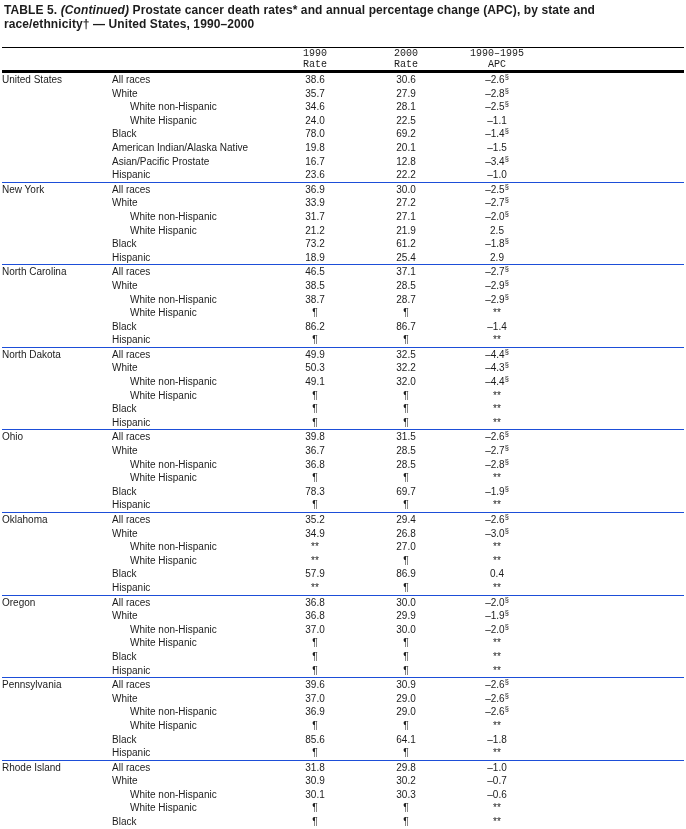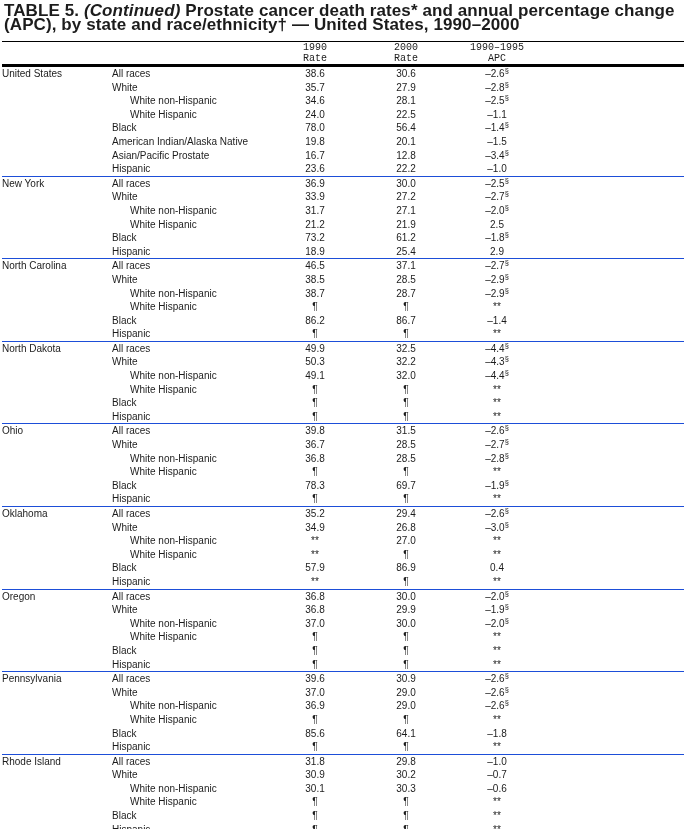--- a/index.html
+++ b/index.html
@@ -10,24 +10,24 @@
   .page {
     width: 686px;
     min-height: 829px;
     box-sizing: border-box;
     padding: 3px 2px 0 2px;
     font-family: "Liberation Sans", "DejaVu Sans", sans-serif;
     color: #1c1c1c;
     background: #ffffff;
   }
   .title-block {
-    font-size: 17px;
+    font-size: 12px;
     font-weight: bold;
     line-height: 13.5px;
-    padding: 1px 2px 10px 2px;
+    padding: 1px 2px 16px 2px;
     border-bottom: 1px solid #000;
     letter-spacing: 0.1px;
   }
   .title-block .cont {
     font-style: italic;
   }
   table.data-table {
     width: 100%;
     border-collapse: collapse;
     table-layout: fixed;
@@ -137,21 +137,21 @@
           <td class="race-cell indent">White Hispanic</td>
           <td class="num-cell">24.0</td>
           <td class="num-cell">22.5</td>
           <td class="num-cell">–1.1</td>
           <td class="filler-cell"></td>
         </tr>
         <tr>
           <td class="state-cell"></td>
           <td class="race-cell">Black</td>
           <td class="num-cell">78.0</td>
-          <td class="num-cell">56.4</td>
+          <td class="num-cell">69.2</td>
           <td class="num-cell">–1.4<sup>§</sup></td>
           <td class="filler-cell"></td>
         </tr>
         <tr>
           <td class="state-cell"></td>
           <td class="race-cell">American Indian/Alaska Native</td>
           <td class="num-cell">19.8</td>
           <td class="num-cell">20.1</td>
           <td class="num-cell">–1.5</td>
           <td class="filler-cell"></td>

